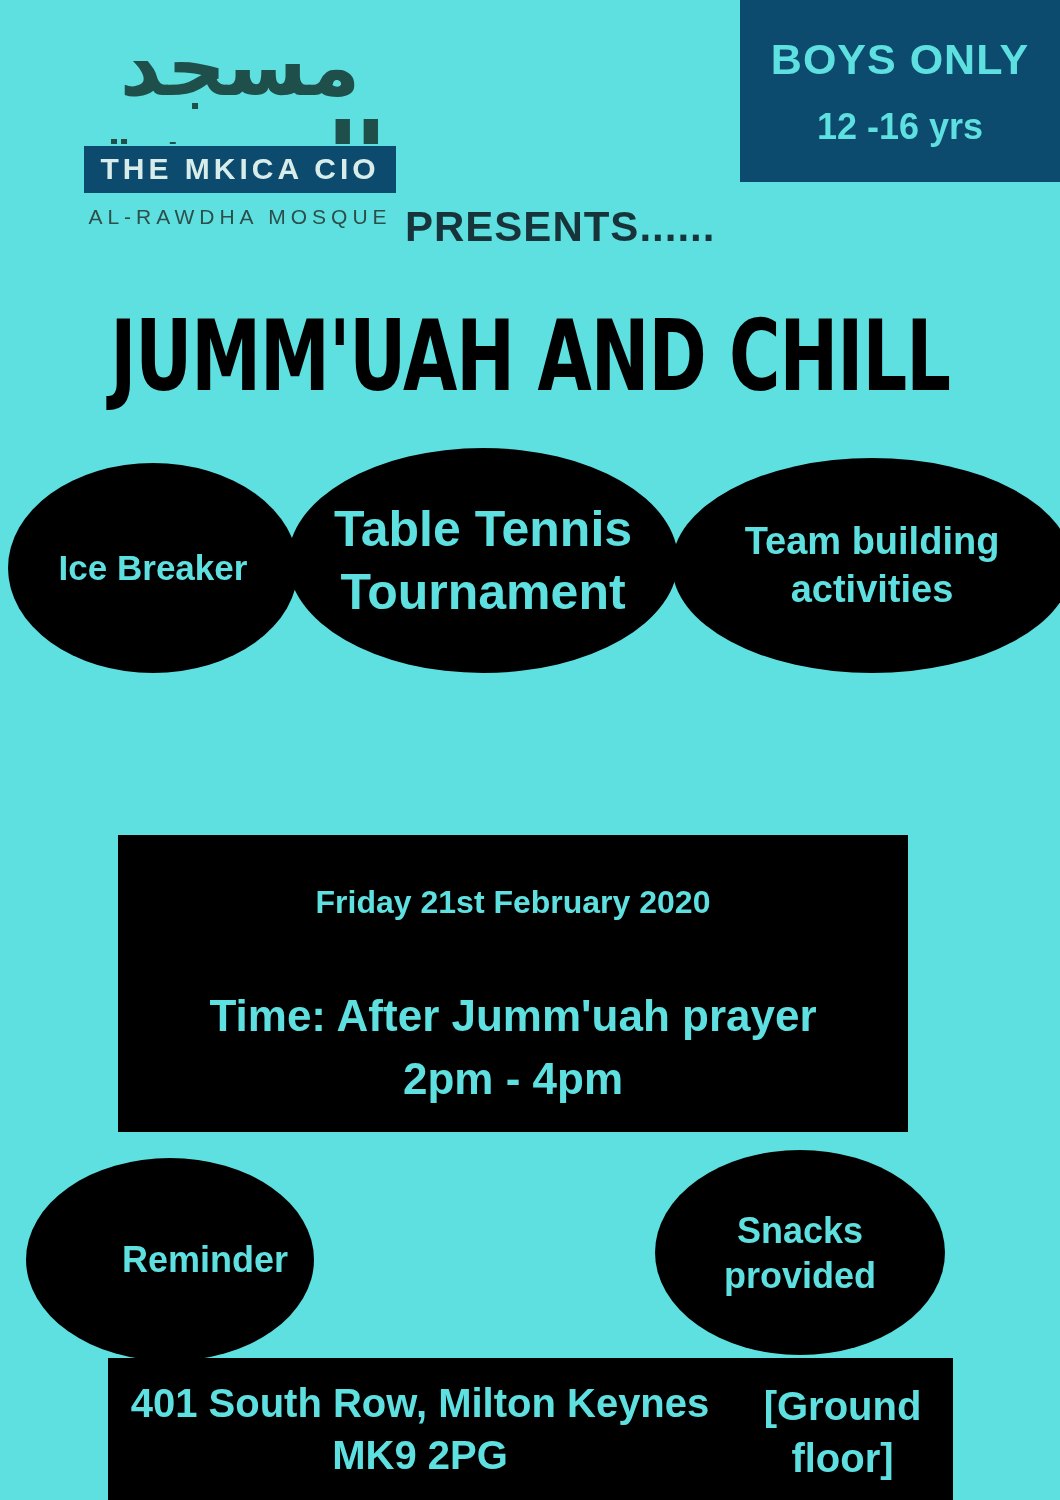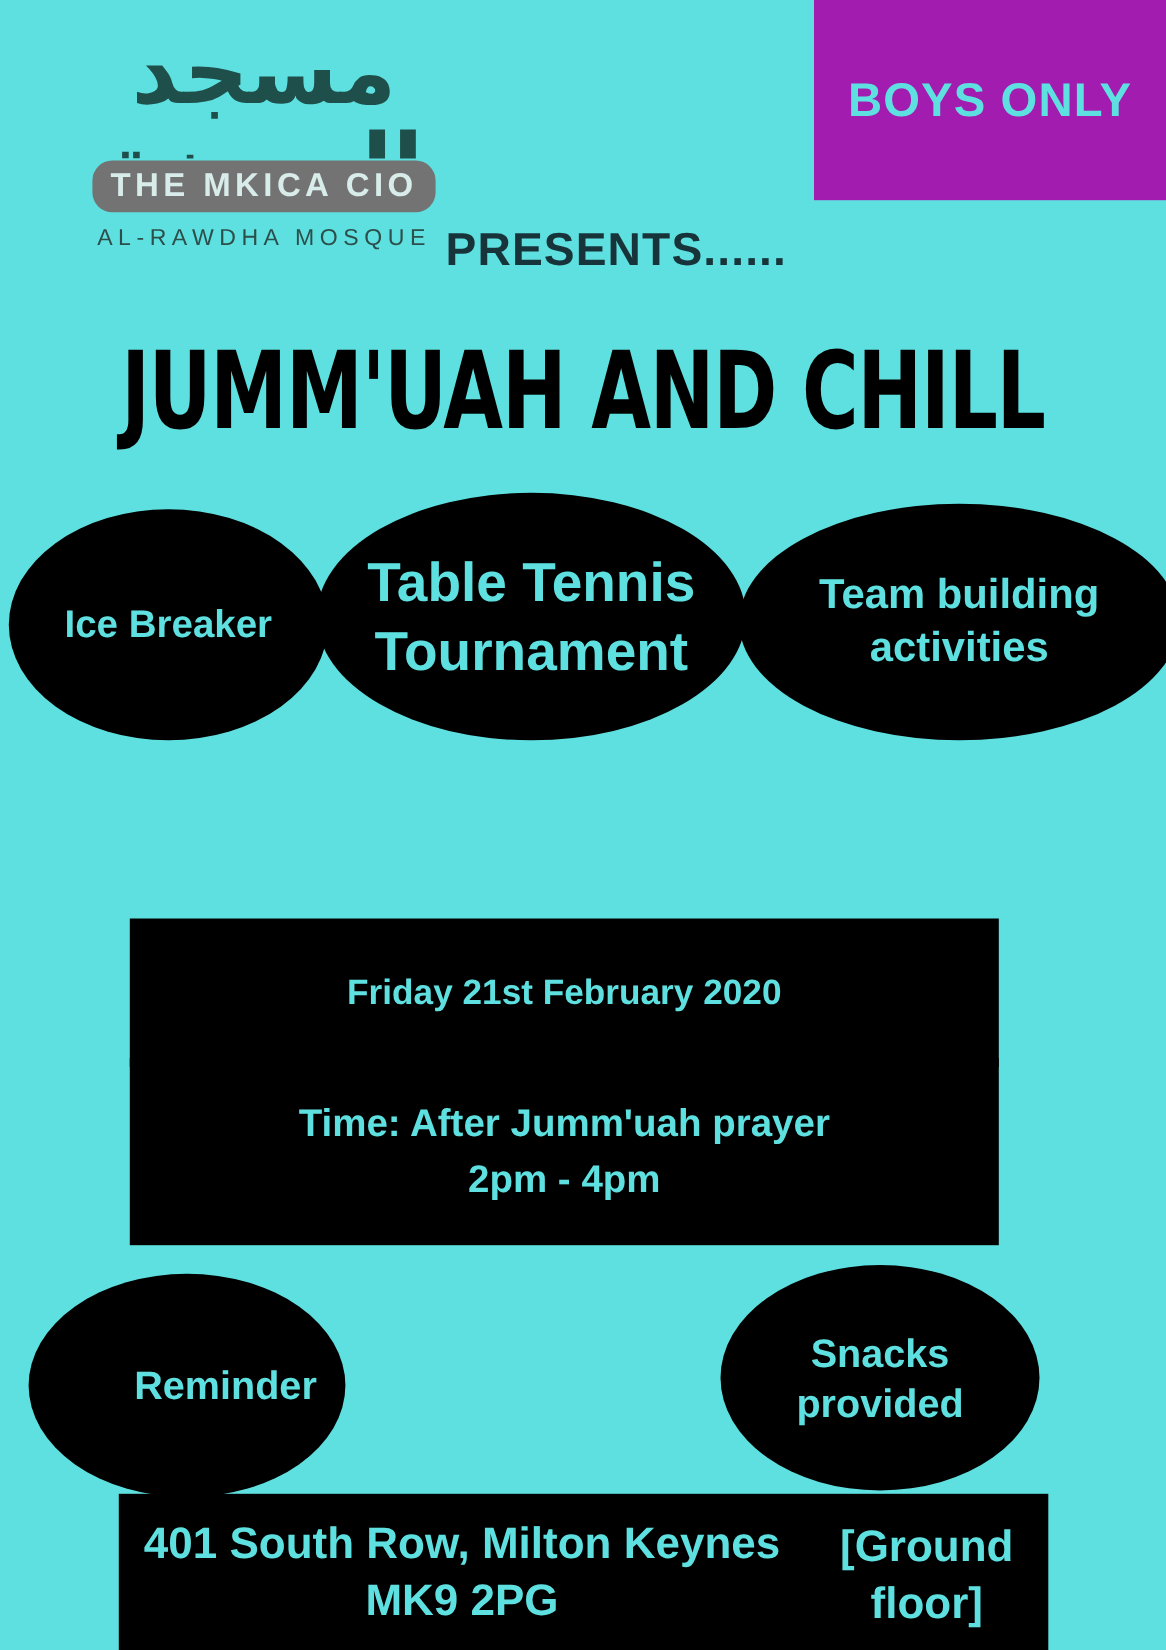--- a/index.html
+++ b/index.html
@@ -36,28 +36,27 @@
     line-height: 1.05;
     color: #1f4f4a;
     letter-spacing: -2px;
     direction: rtl;
     height: 120px;
     overflow: hidden;
     font-weight: bold;
   }
   .logo-name-bar {
     display: inline-block;
-    background: #737373;
+    background: #0c4a6e;
     color: #d8ecea;
     font-size: 30px;
     font-weight: bold;
     letter-spacing: 4px;
     padding: 6px 16px 7px 16px;
     margin-top: 2px;
-    border-radius: 18px;
   }
   .logo-sub {
     margin-top: 12px;
     color: #2c4f4b;
     font-size: 21px;
     letter-spacing: 5px;
     font-weight: normal;
   }
 
   .presents {
@@ -71,21 +70,21 @@
     margin-top: 28px;
   }
 
   
   .boys-box {
     position: absolute;
     right: 0;
     top: 0;
     width: 320px;
     height: 182px;
-    background: #a21caf;
+    background: #0c4a6e;
     color: #5fe0e0;
     text-align: center;
     display: flex;
     flex-direction: column;
     justify-content: center;
     gap: 22px;
   }
   .boys-title {
     font-size: 43px;
     font-weight: bold;
@@ -167,21 +166,21 @@
     top: 835px;
     width: 790px;
     height: 135px;
     font-size: 32px;
   }
   .bar-time {
     left: 118px;
     top: 962px;
     width: 790px;
     height: 170px;
-    font-size: 35px;
+    font-size: 44px;
     flex-direction: column;
   }
   .bar-address {
     left: 108px;
     top: 1358px;
     width: 845px;
     height: 142px;
     font-size: 40px;
     flex-direction: row;
   }
@@ -213,20 +212,21 @@
   <div class="logo-block">
     <div class="logo-arabic">مسجد الروضة</div>
     <div class="logo-name-bar">THE MKICA CIO</div>
     <div class="logo-sub">AL-RAWDHA MOSQUE</div>
   </div>
 
   <div class="presents">PRESENTS......</div>
 
   <div class="boys-box">
     <div class="boys-title">BOYS ONLY</div>
+    <div class="boys-age">12 -16 yrs</div>
   </div>
 
   <div class="main-title">JUMM'UAH AND CHILL</div>
 
   <div class="ellipse e-ice">
     <div>
       <span>Ice Breaker</span>
     </div>
   </div>
   <div class="ellipse e-table">

